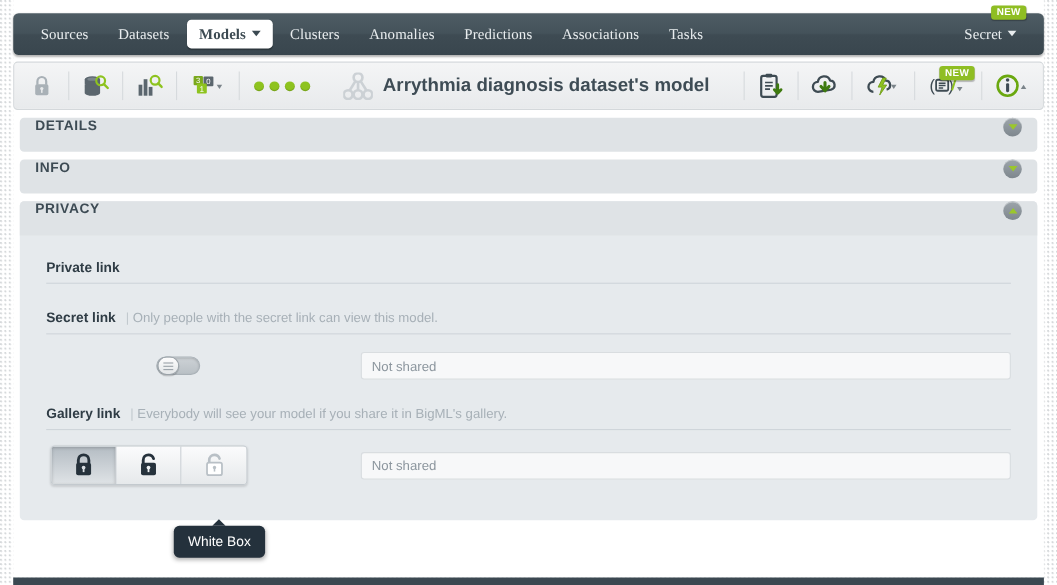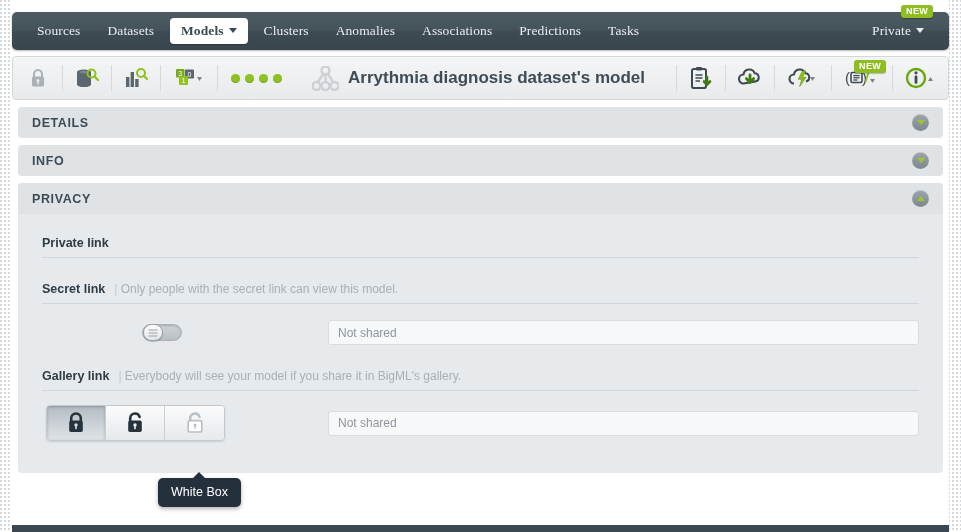--- a/index.html
+++ b/index.html
@@ -145,21 +145,21 @@
   .acc {
     position: absolute;
     left: 18px;
     width: 925px;
     background: #dfe3e6;
     border-radius: 4px;
   }
   .acc-head {
     height: 31px;
     display: flex;
-    align-items: center;
+    align-items: flex-start;
     padding: 0 14px;
     cursor: pointer;
     border-radius: 4px;
   }
   .acc-title {
     font-size: 12.5px;
     font-weight: bold;
     color: #3d4b54;
     letter-spacing: 0.6px;
   }
@@ -345,26 +345,26 @@
 
 <div class="page-bg"></div>
 <div class="content-shell"></div>
 
 <div class="topnav">
   <div class="nav-item"><span>Sources</span></div>
   <div class="nav-item"><span>Datasets</span></div>
   <div class="nav-item active"><span>Models</span><span class="caret-down"></span></div>
   <div class="nav-item"><span>Clusters</span></div>
   <div class="nav-item"><span>Anomalies</span></div>
+  <div class="nav-item"><span>Predictions</span></div>
   <div class="nav-item"><span>Associations</span></div>
-  <div class="nav-item"><span>Predictions</span></div>
   <div class="nav-item"><span>Tasks</span></div>
   <div class="nav-spacer"></div>
   <div class="nav-right">
-    <div class="nav-item" style="margin-right:0;"><span>Private</span><span class="caret-down"></span></div>
+    <div class="nav-item" style="margin-right:0;"><span>Secret</span><span class="caret-down"></span></div>
     <span class="badge-new badge-nav">NEW</span>
   </div>
 </div>
 
 <div class="obj-toolbar">
 
   <div class="tb-btn">
     <svg width="16" height="20" viewBox="0 0 16 20" aria-hidden="true">
       <path d="M4 9V6.2C4 3.9 5.8 2 8 2s4 1.9 4 4.2V9" fill="none" stroke="#a9b1b7" stroke-width="2"></path>
       <rect x="2" y="8.5" width="12" height="10" rx="1.6" fill="#a9b1b7"></rect>

